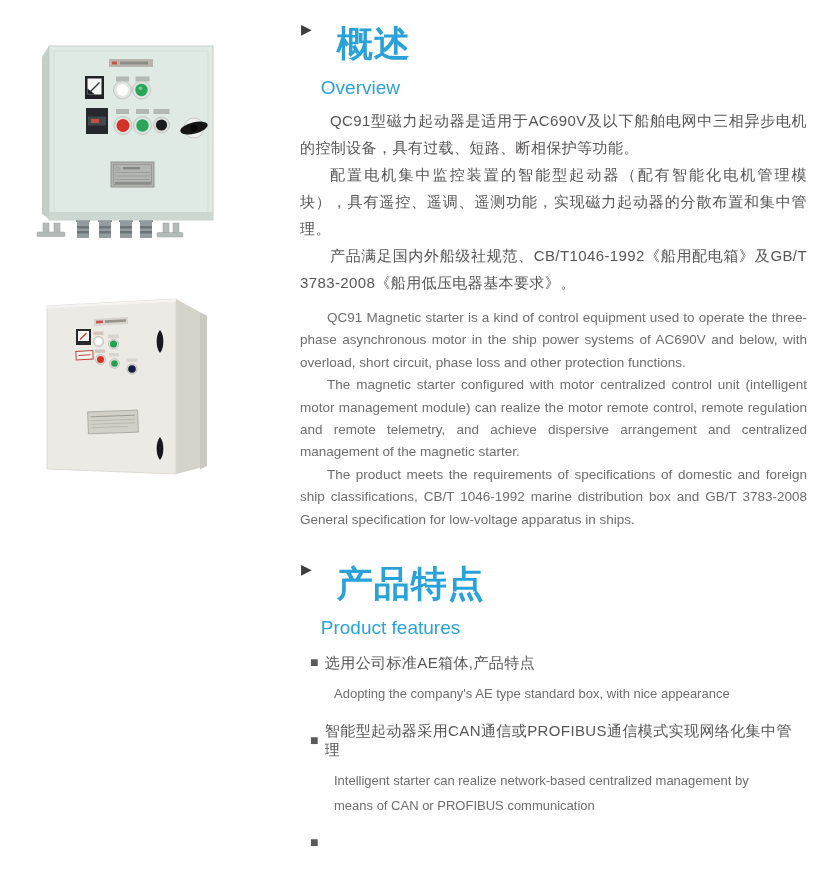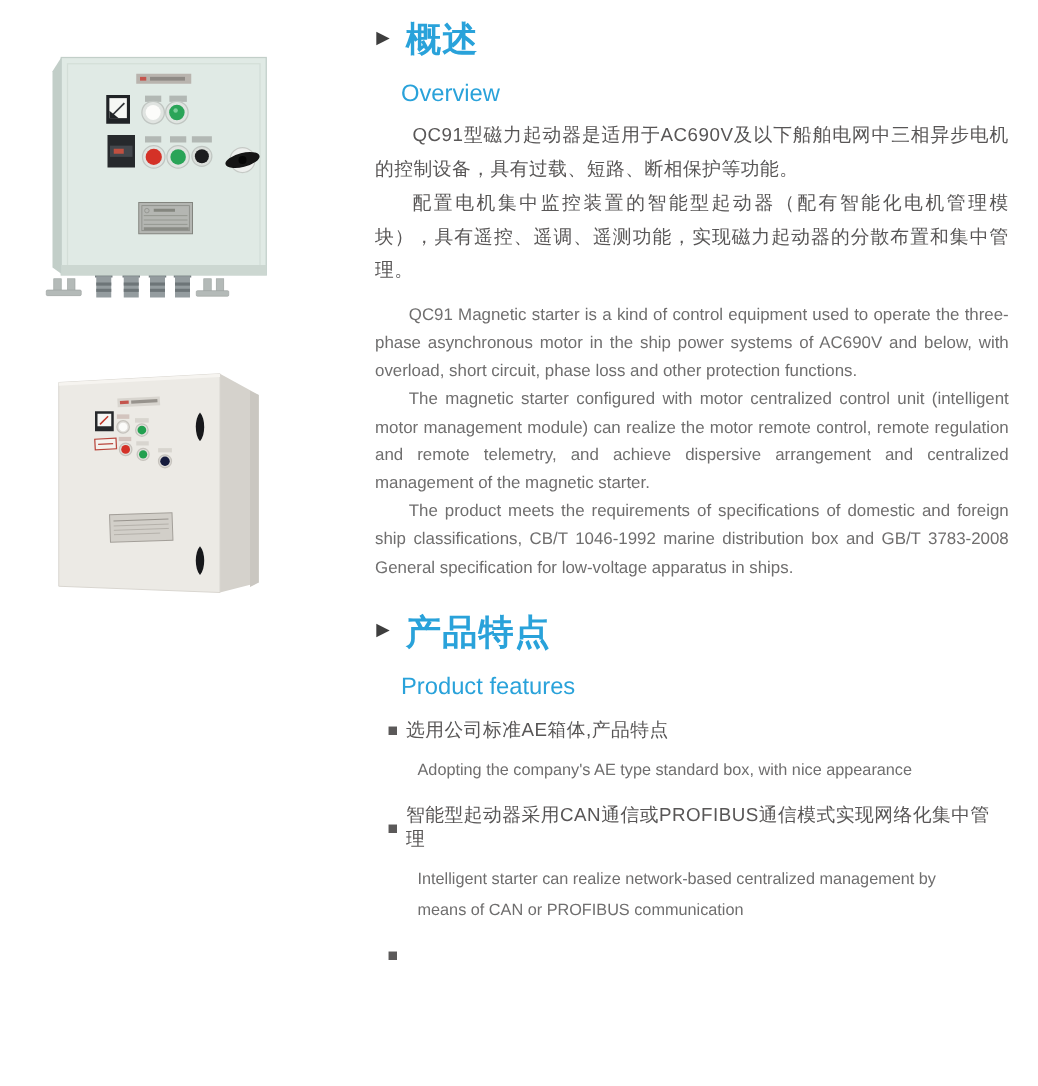--- a/index.html
+++ b/index.html
@@ -12,21 +12,21 @@
 
   
   .photo1{position:absolute;left:36px;top:42px;width:180px;height:200px;}
   .photo2{position:absolute;left:42px;top:292px;width:175px;height:192px;}
 
   
   .content{position:absolute;left:300px;top:12px;width:507px;}
 
   .h-row{display:flex;align-items:flex-start;}
   .tri{color:#3e3e3e;font-size:14px;line-height:14px;margin:10px 9px 0 1px;flex:0 0 auto;}
-  .h-cn{margin:4px;font-size:28px;line-height:32px;font-weight:bold;color:#29a2da;letter-spacing:1px;}
+  .h-cn{margin:16px;font-size:36px;line-height:32px;font-weight:bold;color:#29a2da;letter-spacing:1px;}
   .h-en{font-size:19px;line-height:20px;color:#29a2da;margin-top:18px;}
 
   p.cn{
     margin:0;font-size:15px;line-height:27px;color:#585656;
     text-align:justify;text-indent:2em;letter-spacing:0.4px;
   }
   p.cn.first{margin-top:9px;}
   p.en{
     margin:0;font-size:13.5px;line-height:22.4px;color:#6f6e6e;
     text-align:justify;text-indent:2em;
@@ -196,20 +196,21 @@
     <section>
       <div class="h-row">
         <span class="tri">▶</span>
         <div>
           <h2 class="h-cn">概述</h2>
           <div class="h-en">Overview</div>
         </div>
       </div>
       <p class="cn first">QC91型磁力起动器是适用于AC690V及以下船舶电网中三相异步电机的控制设备，具有过载、短路、断相保护等功能。</p>
       <p class="cn">配置电机集中监控装置的智能型起动器（配有智能化电机管理模块），具有遥控、遥调、遥测功能，实现磁力起动器的分散布置和集中管理。</p>
+      <p class="cn">产品满足国内外船级社规范、CB/T1046-1992《船用配电箱》及GB/T 3783-2008《船用低压电器基本要求》。</p>
       <p class="en first">QC91 Magnetic starter is a kind of control equipment used to operate the three-phase asynchronous motor in the ship power systems of AC690V and below, with overload, short circuit, phase loss and other protection functions.</p>
       <p class="en">The magnetic starter configured with motor centralized control unit (intelligent motor management module) can realize the motor remote control, remote regulation and remote telemetry, and achieve dispersive arrangement and centralized management of the magnetic starter.</p>
       <p class="en">The product meets the requirements of specifications of domestic and foreign ship classifications, CB/T 1046-1992 marine distribution box and GB/T 3783-2008 General specification for low-voltage apparatus in ships.</p>
     </section>
 
     <section class="features-section">
       <div class="h-row">
         <span class="tri">▶</span>
         <div>
           <h2 class="h-cn">产品特点</h2>

